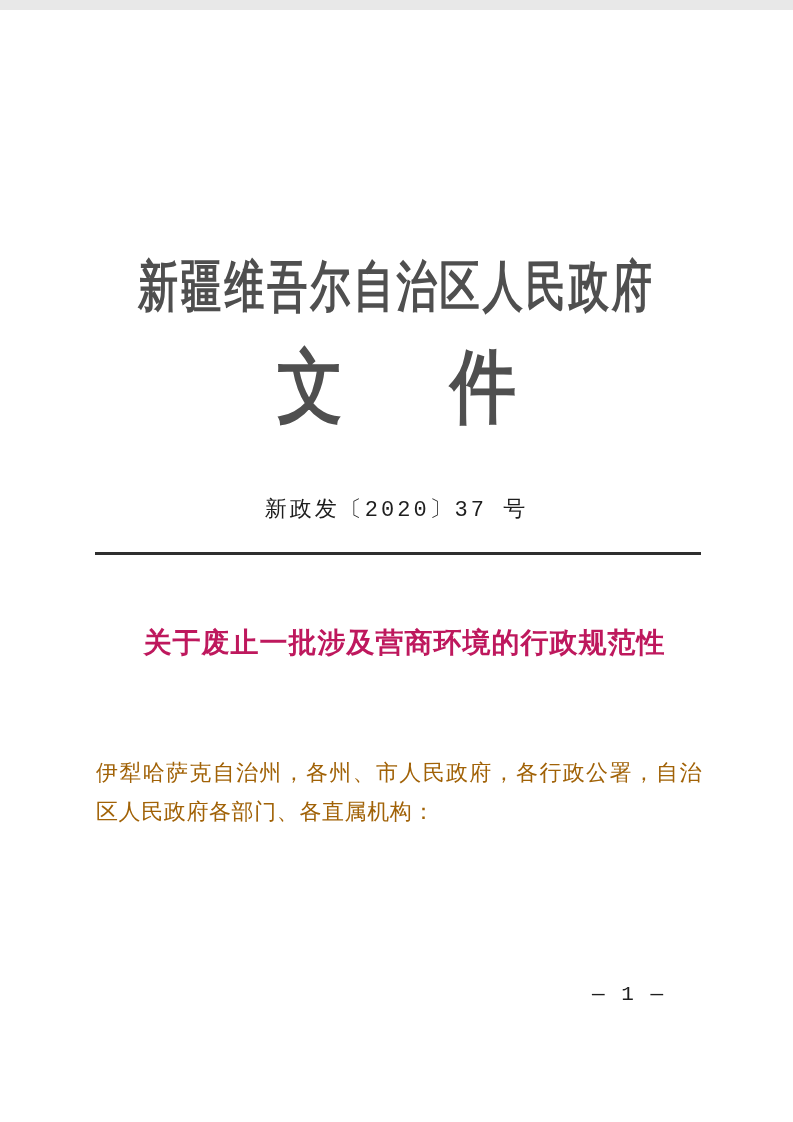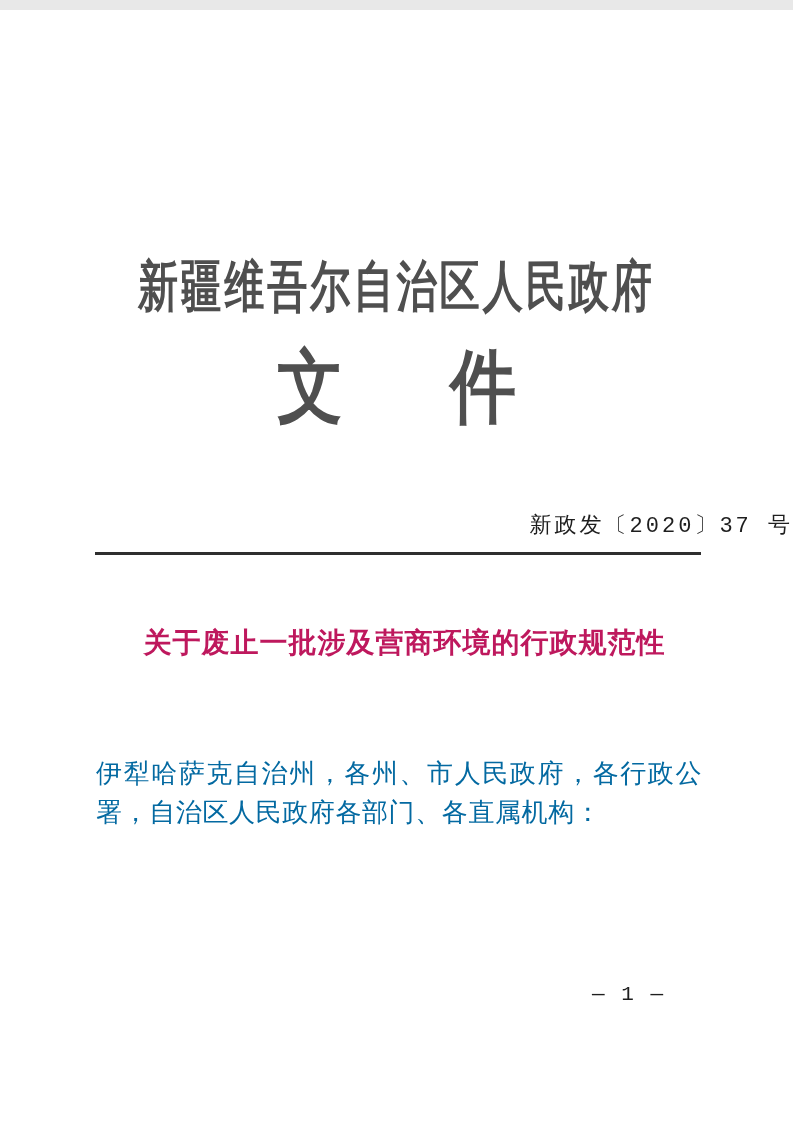--- a/index.html
+++ b/index.html
@@ -43,24 +43,24 @@
     font-weight: bold;
     color: #4f4f4f;
   }
   .doc-type .char {
     display: inline-block;
     transform: scaleX(0.82);
     transform-origin: 50% 50%;
   }
   .doc-number {
     position: absolute;
-    top: 503px;
+    top: 487px;
     left: 0;
     width: 100%;
-    text-align: right;
+    text-align: center;
     font-size: 22px;
     line-height: 28px;
     color: #1e1e1e;
     letter-spacing: 3px;
   }
   .header-rule {
     position: absolute;
     top: 542px;
     left: 95px;
     width: 606px;
@@ -78,23 +78,23 @@
     font-size: 28px;
     line-height: 51px;
     color: #be185d;
     letter-spacing: 1px;
   }
   .body-text {
     position: absolute;
     top: 746px;
     left: 96px;
     width: 606px;
-    font-size: 26px;
+    font-size: 22px;
     line-height: 38.6px;
-    color: #0369a1;
+    color: #a16207;
     letter-spacing: 0.6px;
     text-align: justify;
   }
   .body-text .para-indent {
     text-indent: 2em;
   }
   .page-number {
     position: absolute;
     top: 973px;
     right: 128px;

